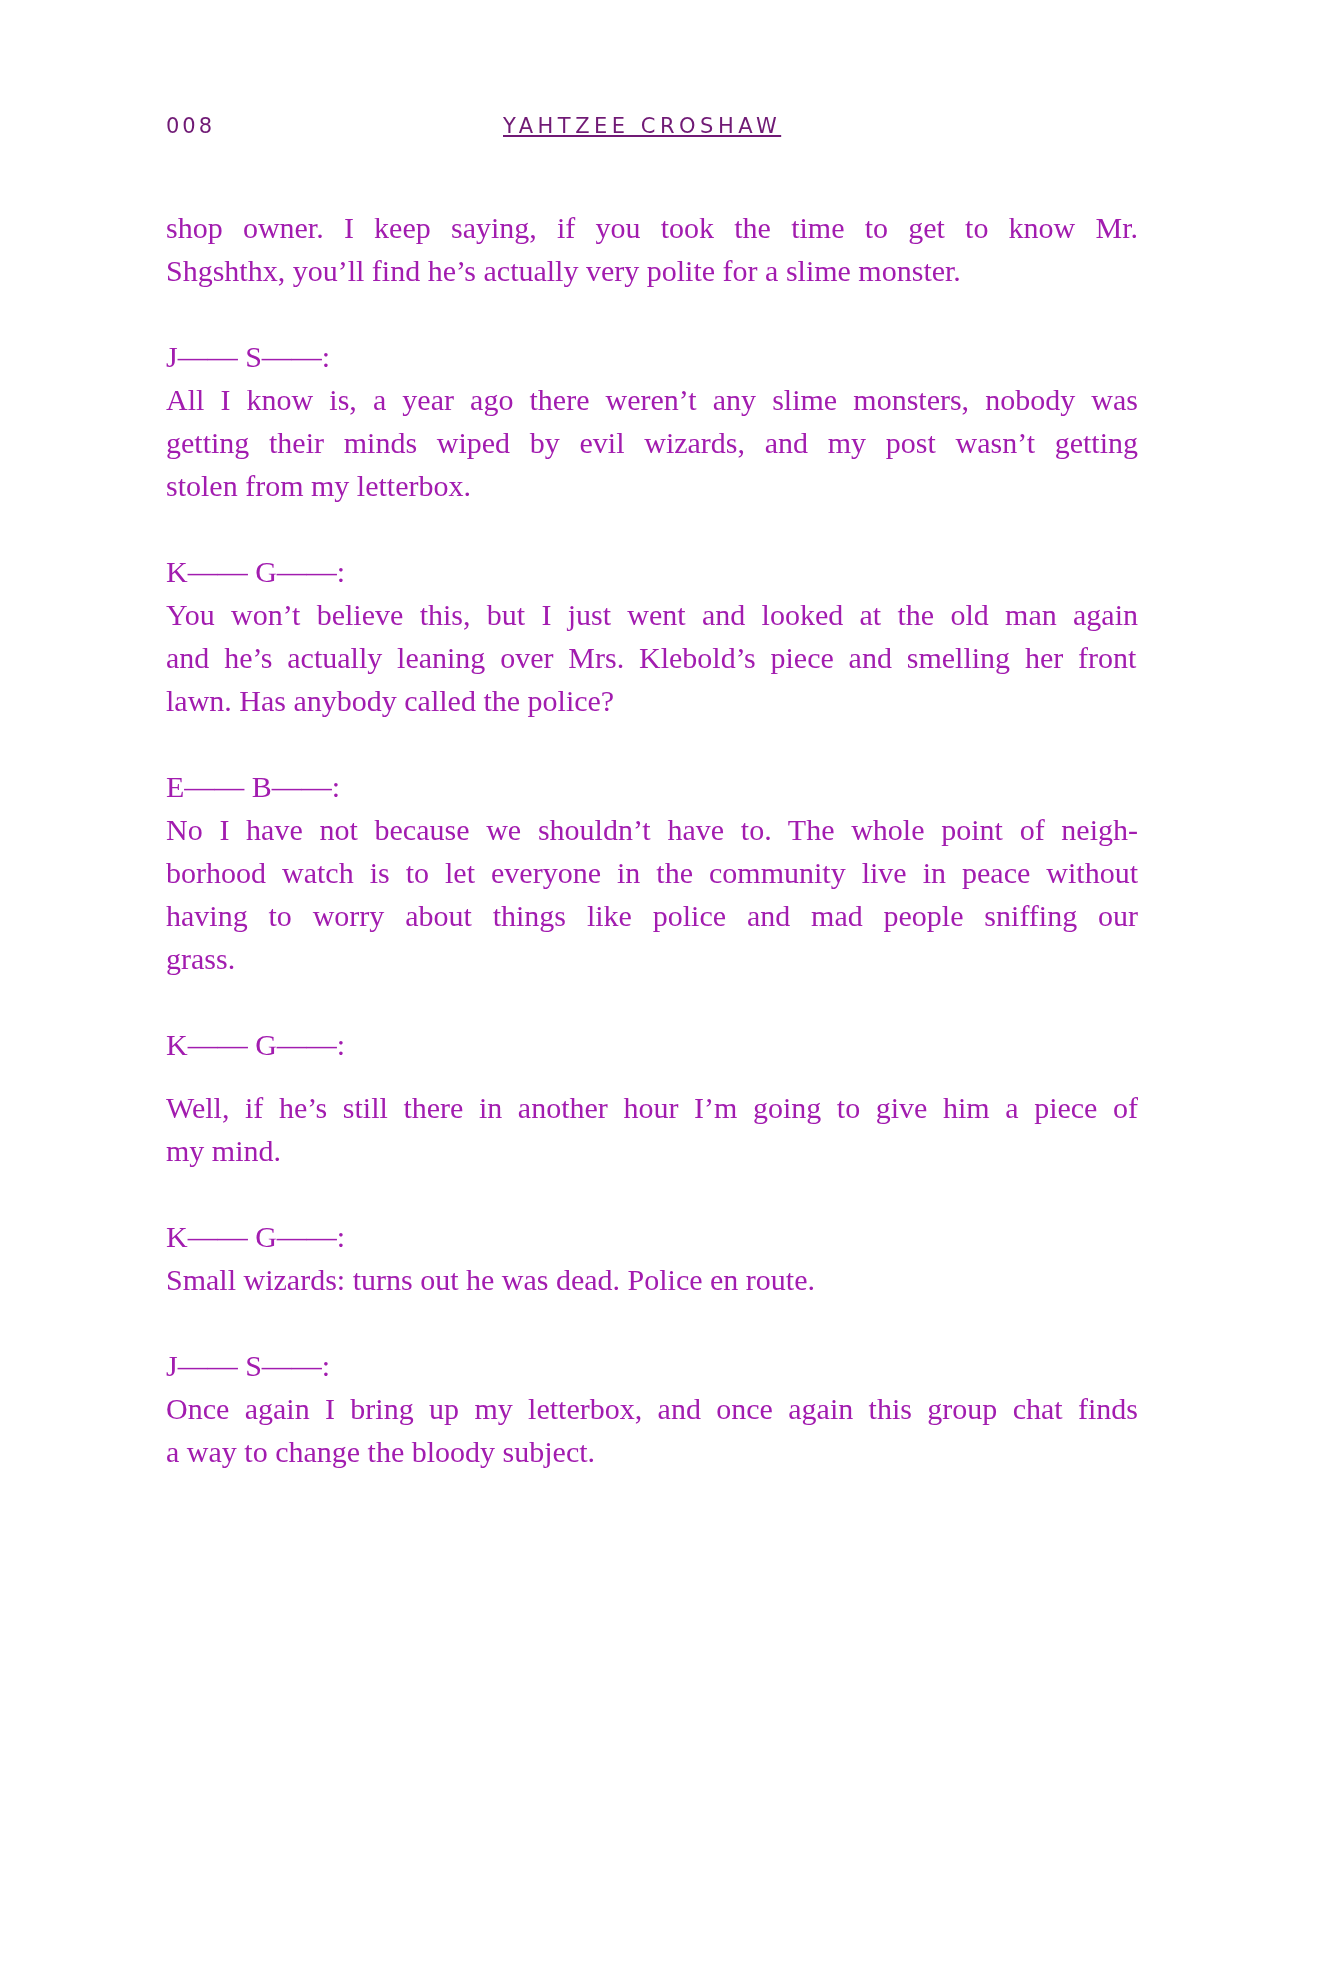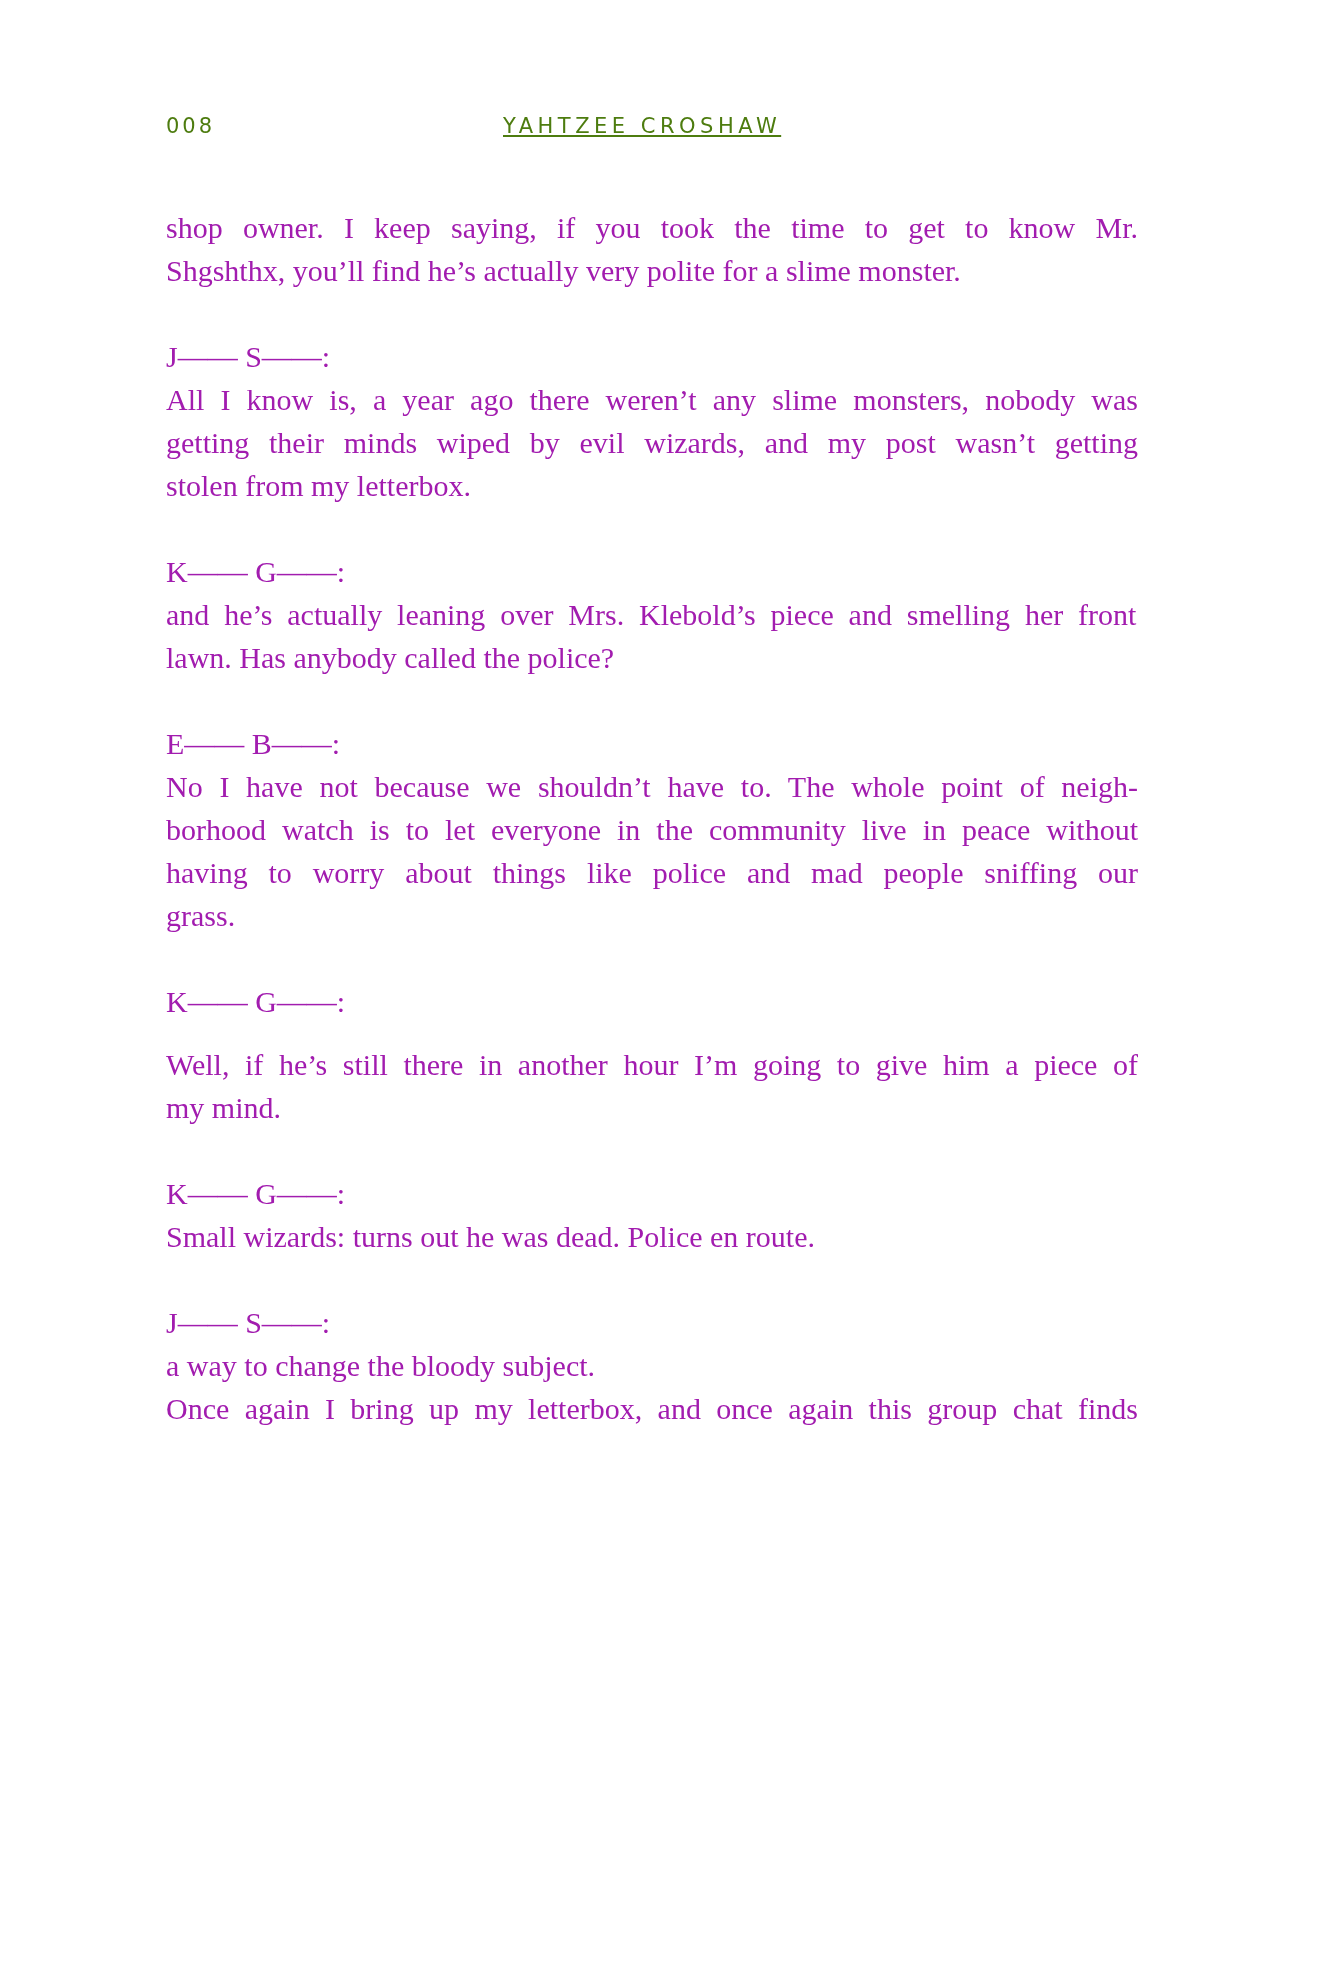--- a/index.html
+++ b/index.html
@@ -1,19 +1,19 @@
 <!DOCTYPE html>
 <html><head>
   <meta charset="utf-8">
   <style>
     html, body { margin: 0; padding: 0; background: #ffffff; }
     body { width: 1325px; height: 1988px; position: relative; overflow: hidden; color: #1a1a1a; }
     .running-head {
       position: absolute; top: 114px; left: 166px; width: 970px; height: 30px;
-      font-family: "DejaVu Sans", sans-serif; font-size: 21px; letter-spacing: 3px; color: #4d7c0f;
+      font-family: "DejaVu Sans", sans-serif; font-size: 21px; letter-spacing: 3px; color: #701a75;
     }
     .folio { position: absolute; left: 0; top: 0; }
     .author { position: absolute; left: 337px; top: 0; letter-spacing: 4.5px; text-decoration: underline; }
     .text-block {
       position: absolute; top: 206px; left: 166px; width: 972px;
       font-family: "Liberation Serif", "DejaVu Serif", serif;
       font-size: 30px; line-height: 43px; color: #a21caf;
     }
     .para { margin: 0 0 43px 0; text-align: justify; }
     .para .line { display: block; white-space: nowrap; }
@@ -36,20 +36,21 @@
   </div>
   <div id="entries">
       <div class="entry">
         <span class="speaker">J—— S——:</span>
         <span class="line j" style="display: block; white-space: nowrap; word-spacing: 8.60938px;">All I know is, a year ago there weren’t any slime monsters, nobody was</span>
         <span class="line j" style="display: block; white-space: nowrap; word-spacing: 12.2131px;">getting their minds wiped by evil wizards, and my post wasn’t getting</span>
         <span class="line" style="display: block; white-space: nowrap;">stolen from my letterbox.</span>
       </div>
       <div class="entry">
         <span class="speaker">K—— G——:</span>
+        <span class="line j" style="display: block; white-space: nowrap; word-spacing: 8.80134px;">You won’t believe this, but I just went and looked at the old man again</span>
         <span class="line j" style="display: block; white-space: nowrap; word-spacing: 7.3267px;">and he’s actually leaning over Mrs. Klebold’s piece and smelling her front</span>
         <span class="line" style="display: block; white-space: nowrap;">lawn. Has anybody called the police?</span>
       </div>
       <div class="entry">
         <span class="speaker">E—— B——:</span>
         <span class="line j" style="display: block; white-space: nowrap; word-spacing: 9.22957px;">No I have not because we shouldn’t have to. The whole point of neigh-</span>
         <span class="line j" style="display: block; white-space: nowrap; word-spacing: 8.51823px;">borhood watch is to let everyone in the community live in peace without</span>
         <span class="line j" style="display: block; white-space: nowrap; word-spacing: 13.3523px;">having to worry about things like police and mad people sniffing our</span>
         <span class="line" style="display: block; white-space: nowrap;">grass.</span>
       </div>
@@ -57,17 +58,17 @@
         <span class="speaker">K—— G——:</span>
         <span class="line j" style="display: block; white-space: nowrap; word-spacing: 8.08646px; margin-top: 20px;">Well, if he’s still there in another hour I’m going to give him a piece of</span>
         <span class="line" style="display: block; white-space: nowrap;">my mind.</span>
       </div>
       <div class="entry">
         <span class="speaker">K—— G——:</span>
         <span class="line" style="display: block; white-space: nowrap;">Small wizards: turns out he was dead. Police en route.</span>
       </div>
       <div class="entry">
         <span class="speaker">J—— S——:</span>
+        <span class="line j" style="display: block; white-space: nowrap; word-spacing: 7.86418px;">Once again I bring up my letterbox, and once again this group chat finds</span>
         <span class="line" style="display: block; white-space: nowrap;">a way to change the bloody subject.</span>
-        <span class="line j" style="display: block; white-space: nowrap; word-spacing: 7.86418px;">Once again I bring up my letterbox, and once again this group chat finds</span>
       </div>
     </div>
 </div>
 
 </body></html>

